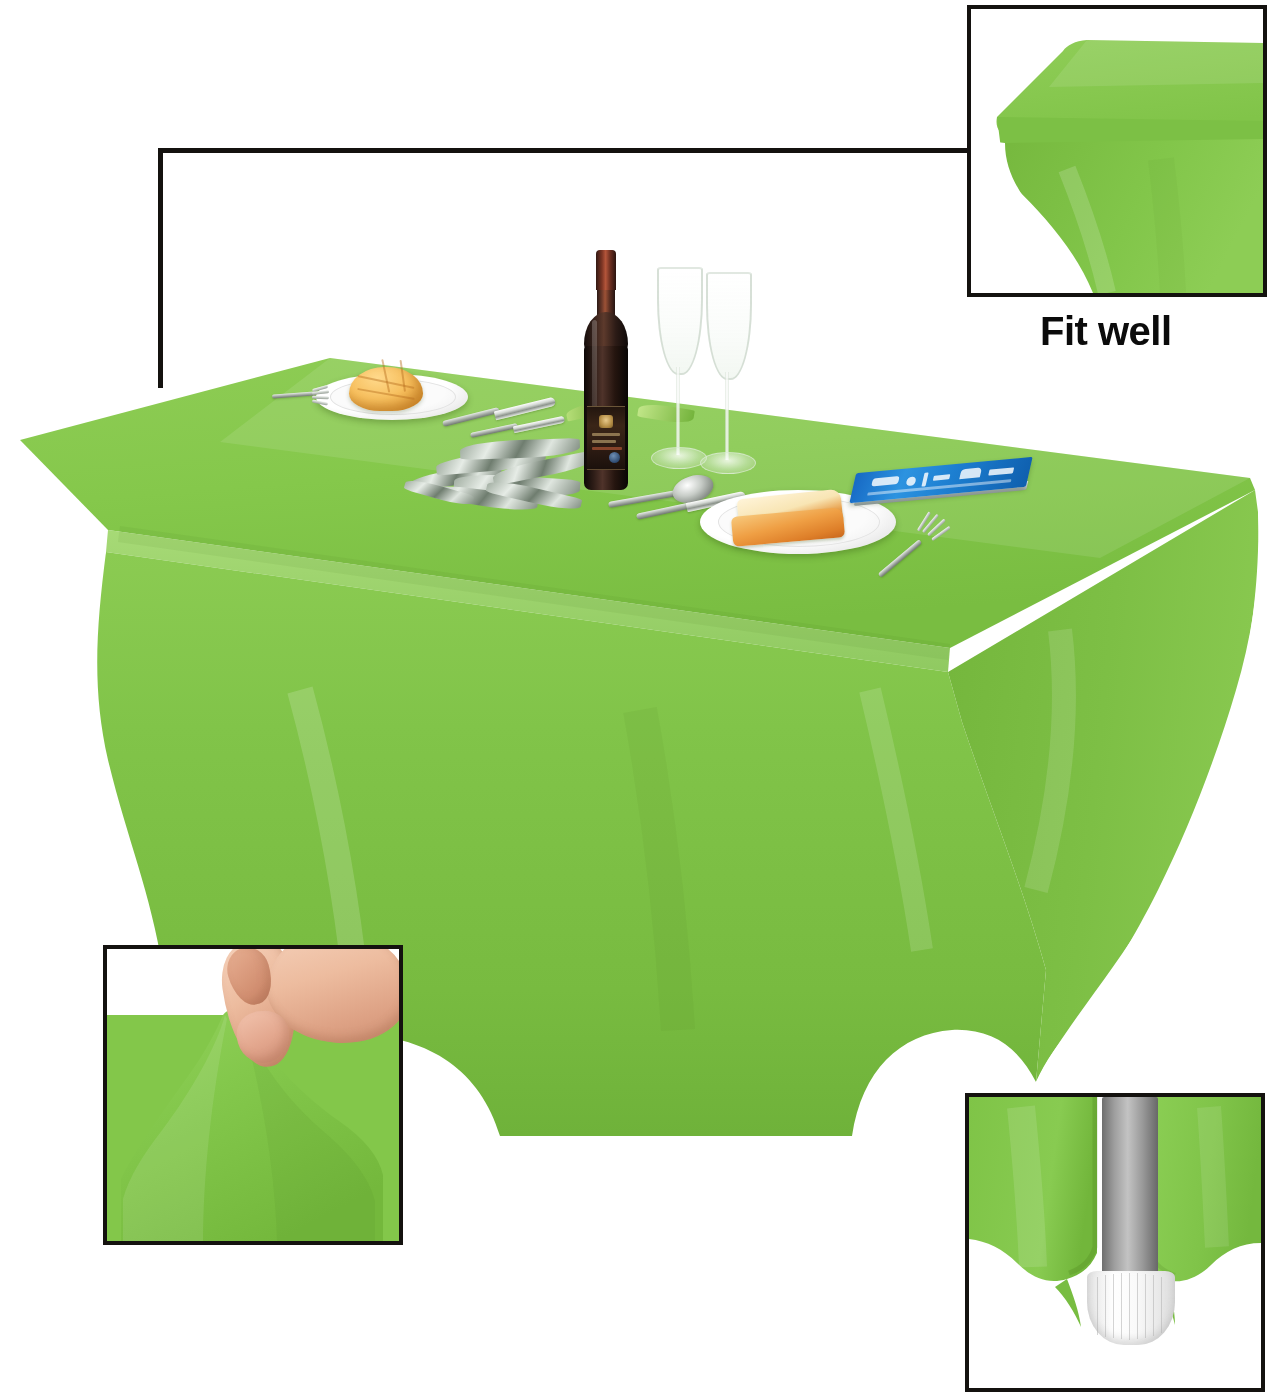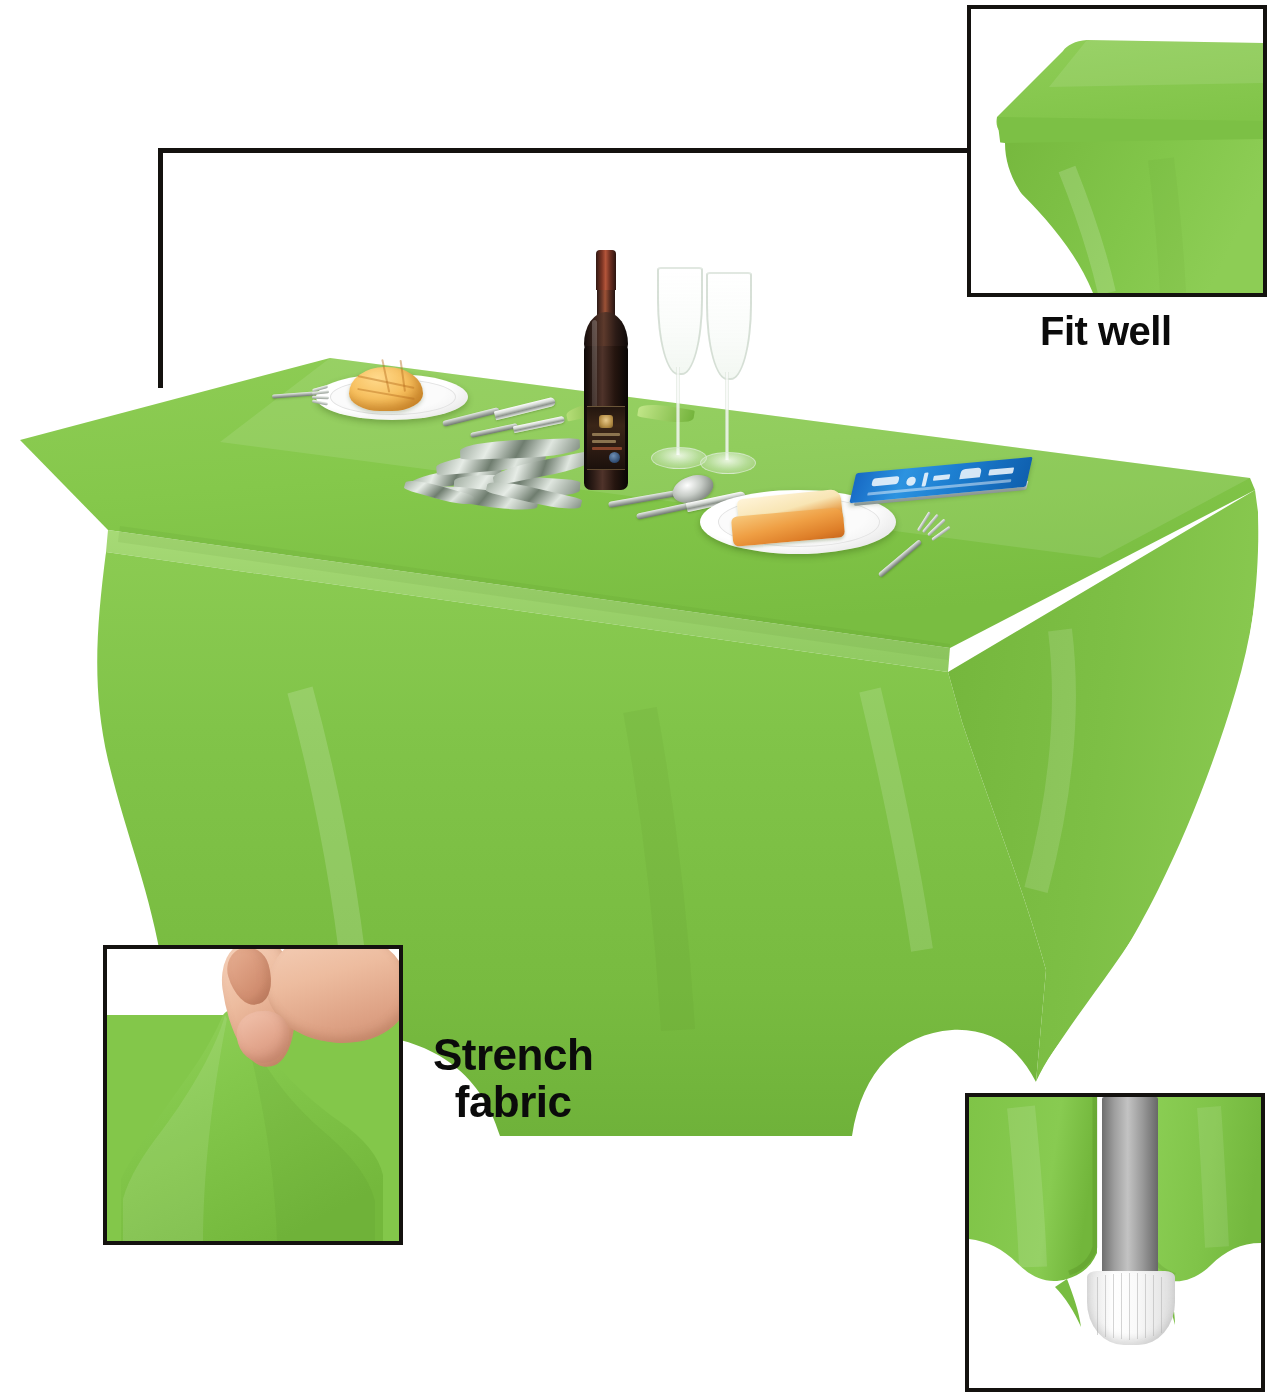--- a/index.html
+++ b/index.html
@@ -541,22 +541,20 @@
       <div class="finger" style="left:160px; top:-16px; width:142px; height:110px; transform:rotate(12deg);
                   border-radius:46% 40% 54% 46% / 56% 50% 50% 44%;"></div>
       <div class="finger" style="left:130px; top:62px; width:52px; height:52px; transform:rotate(-6deg);
                   background:linear-gradient(160deg,#f2c3ad 0%,#e3a78e 55%,#d08f77 100%);
                   border-radius:48% 48% 52% 52% / 44% 44% 56% 56%;"></div>
       <div class="finger" style="left:122px; top:-2px; width:42px; height:58px; transform:rotate(-16deg);
                   background:linear-gradient(150deg,#e6ab8e 0%,#cf8a6c 70%,#b8745a 100%);
                   border-radius:50% 50% 46% 46% / 40% 40% 60% 60%; opacity:0.9;"></div>
     </div>
   </div>
-  <div class="callout-label" style="left:433px; top:1032px; font-size:44px;">Strench
-fabric</div>
 
   <div class="callout-box" id="box-foot-pocket" style="left:965px; top:1093px; width:300px; height:299px;">
     <div id="footpocket-art">
       <svg width="292" height="291" viewBox="0 0 292 291" xmlns="http://www.w3.org/2000/svg" style="position:absolute; left:0; top:0;">
         <defs>
           <linearGradient id="fpLeft" x1="0" y1="0" x2="1" y2="0.2">
             <stop offset="0%" stop-color="#7fc447"></stop>
             <stop offset="70%" stop-color="#88cb51"></stop>
             <stop offset="100%" stop-color="#72b63b"></stop>
           </linearGradient>

